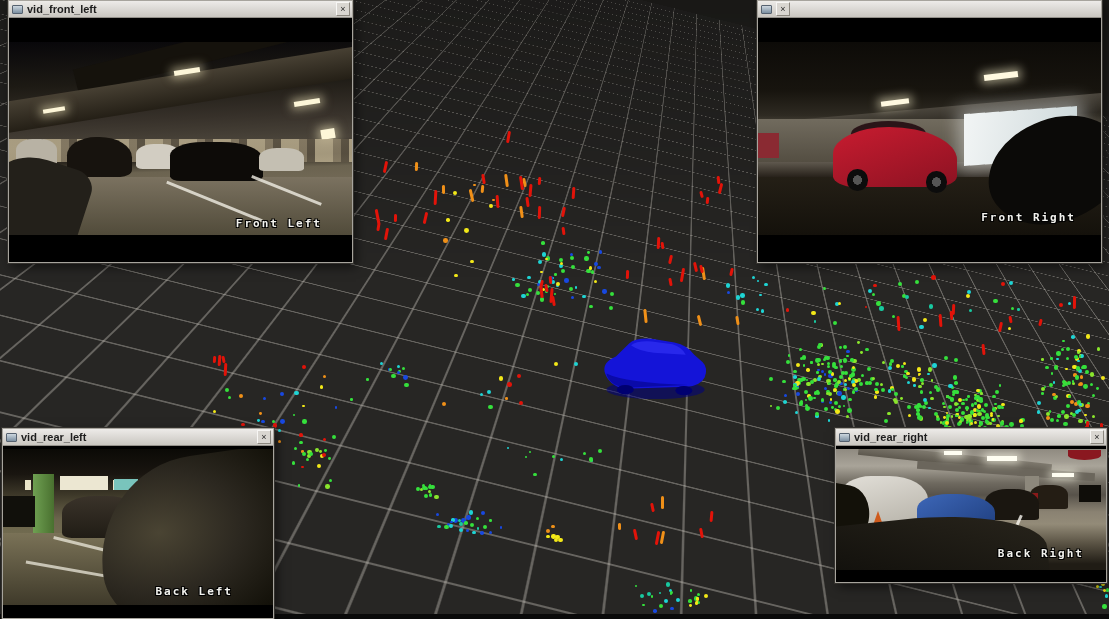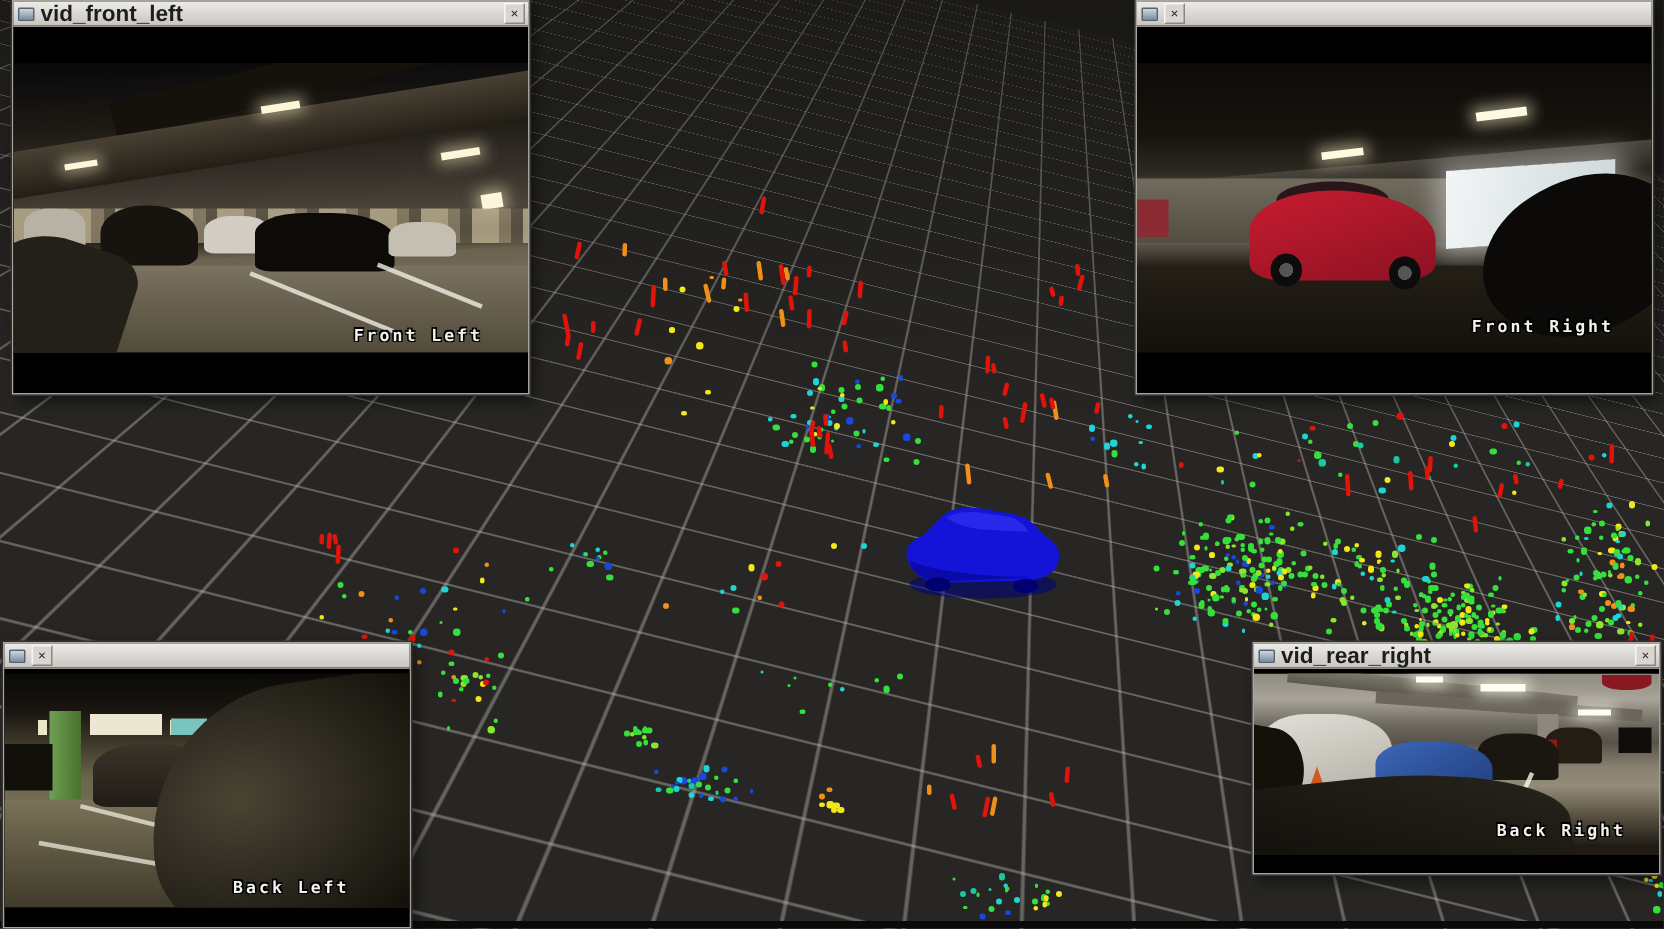--- a/index.html
+++ b/index.html
@@ -32,21 +32,21 @@
     box-shadow:0 0 0 1px #34322e, 3px 4px 10px rgba(0,0,0,.55);z-index:10;}
   #win-fl{left:8px;top:0;width:345px;height:263px;}
   #win-fr{left:757px;top:0;width:345px;height:263px;}
   #win-rl{left:2px;top:428px;width:272px;height:191px;}
   #win-rr{left:835px;top:428px;width:272px;height:155px;}
 
   .titlebar{height:17px;display:flex;align-items:center;gap:4px;padding:0 2px 0 3px;
     background:linear-gradient(#edebe8,#c9c6c0);border-bottom:1px solid #93908a;cursor:default;}
   .win-icon{width:11px;height:9px;border:1px solid #566270;border-radius:1px;
     background:linear-gradient(#cdd7df,#7b8fa1);flex:0 0 auto;}
-  .win-title{font-size:15px;font-weight:bold;color:#1d1d1d;white-space:nowrap;
+  .win-title{font-size:11px;font-weight:bold;color:#1d1d1d;white-space:nowrap;
     overflow:hidden;flex:1 1 auto;line-height:15px;}
   .close-btn{flex:0 0 auto;width:14px;height:14px;padding:0;font-size:9px;line-height:12px;
     color:#2b2b2b;text-align:center;background:#d9d6d1;
     border:1px solid;border-color:#f7f6f4 #8b877f #8b877f #f7f6f4;cursor:pointer;}
   .video{position:absolute;left:0;right:0;top:17px;bottom:0;background:#000;overflow:hidden;}
   .img{position:absolute;left:0;right:0;overflow:hidden;}
   #win-fl .img,#win-fr .img{top:24px;bottom:27px;}
   #win-rl .img{top:3px;bottom:13px;}
   #win-rr .img{top:3px;bottom:12px;}
   .feed-label{position:absolute;z-index:5;font:bold 11px "DejaVu Sans Mono",monospace;
@@ -970,20 +970,21 @@
         <div class="s fr-wheel" style="left:49%;top:67%;"></div>
         <div class="s fr-fender"></div>
       </div>
       <span class="feed-label">Front Right</span>
     </div>
   </div>
 
   <div class="cam-window" id="win-rl">
     <div class="titlebar">
       <span class="win-icon"></span>
+      <span class="win-title">vid_rear_left</span>
       <button class="close-btn">×</button>
     </div>
     <div class="video">
       <div class="img">
         <div class="s rl-bg"></div>
         <div class="s rl-lightband"></div>
         <div class="s rl-pillar"></div>
         <div class="s rl-sign1"></div>
         <div class="s rl-sign2"></div>
         <div class="s rl-car3"></div>

